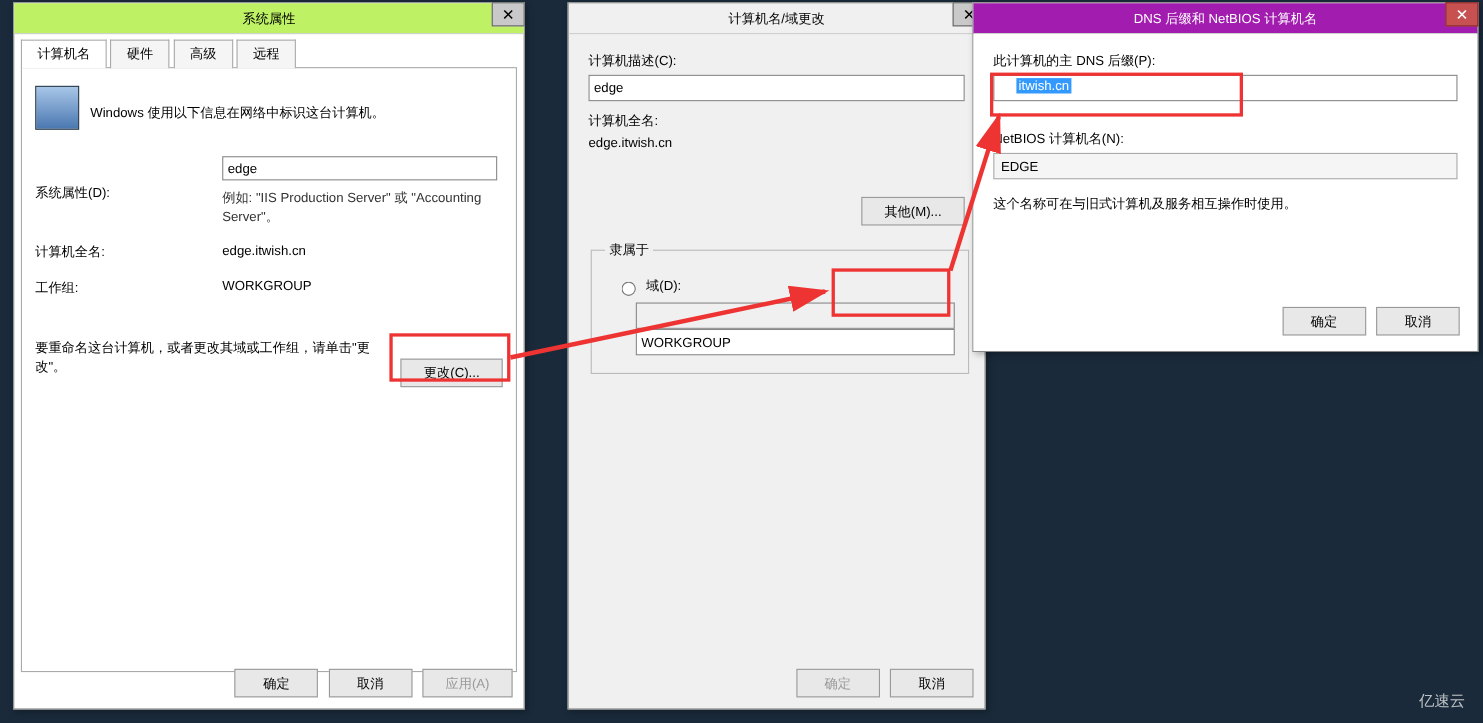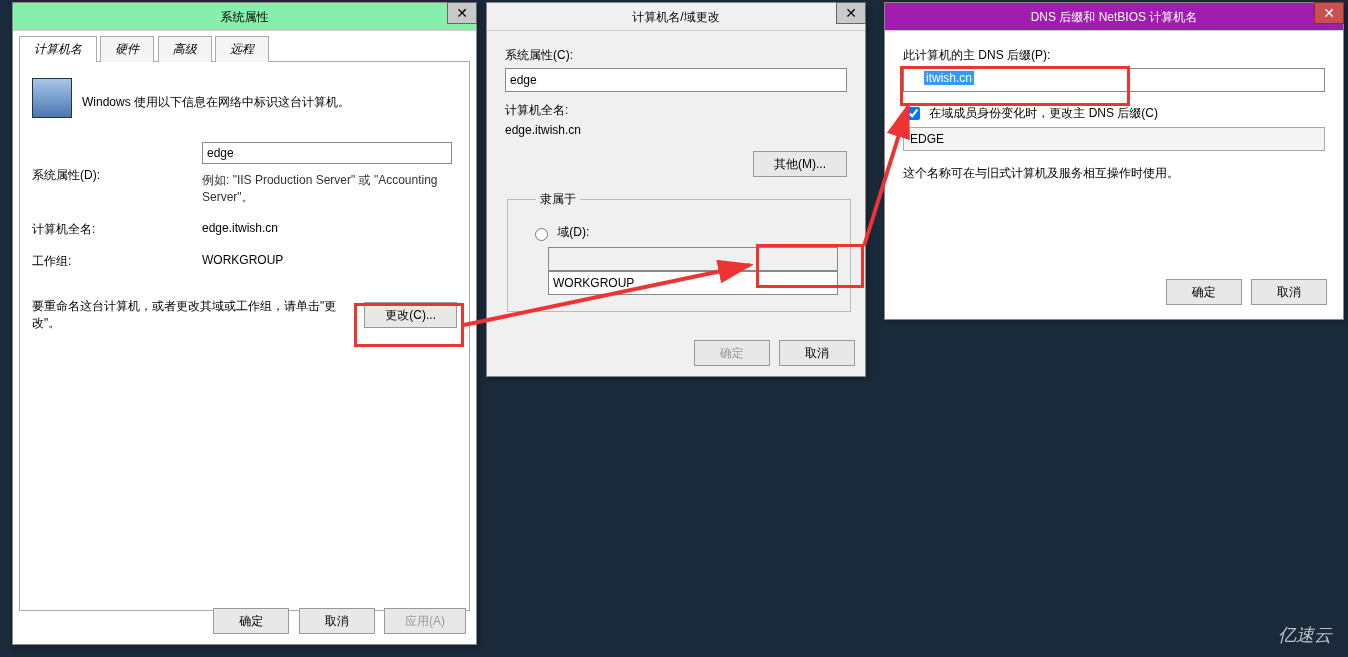--- a/index.html
+++ b/index.html
@@ -6,59 +6,59 @@
   body { margin: 0; width: 1348px; height: 657px; background: #1a2a3a; position: relative; }
 
   
   .dialog { position: absolute; background: #f0f0f0; border: 1px solid #888; box-shadow: 2px 2px 6px rgba(0,0,0,.3); }
   .titlebar { height: 28px; line-height: 28px; text-align: center; position: relative; border-bottom: 1px solid #cfcfcf; }
   .close-btn { position: absolute; top: -1px; right: -1px; width: 30px; height: 22px; background: #c9c9c9; border: 1px solid #666; text-align: center; line-height: 20px; font-size: 14px; font-family: Arial; }
   .close-btn.red { background: #c75050; color: #fff; border: 1px solid #8b2d2d; }
 
   
   #dlg1 { left: 12px; top: 2px; width: 465px; height: 643px; background: #fff; }
-  #dlg1 .titlebar { background: #86efac; }
-  .tabs { margin: 4px 6px 0 6px; font-style: italic; }
+  #dlg1 .titlebar { background: #bef264; }
+  .tabs { margin: 4px 6px 0 6px; }
   .tab { display: inline-block; padding: 4px 14px; border: 1px solid #aaa; border-bottom: none; background: #f5f5f5; position: relative; top: 1px; }
   .tab.active { background: #fff; }
   .tab-body { border: 1px solid #aaa; margin: 0 6px; height: 550px; padding: 16px 12px; }
   .row { display: flex; align-items: center; margin-bottom: 12px; }
   .lbl { width: 170px; padding-top: 3px; }
   .val { flex: 1; }
   .text-input { width: 250px; height: 22px; border: 1px solid #888; padding: 2px 4px; background: #fff; }
   .pc-icon { width: 40px; height: 40px; margin-right: 10px; background: linear-gradient(#a8c6e8,#4a78b0); border: 1px solid #234; }
   .dlg-btns { position: absolute; bottom: 10px; right: 10px; }
-  .btn { display: inline-block; min-width: 76px; height: 26px; line-height: 24px; text-align: center; border: 1px solid #999; background: #e8e8e8; margin-left: 6px; padding: 0 20px; }
+  .btn { display: inline-block; min-width: 76px; height: 26px; line-height: 24px; text-align: center; border: 1px solid #999; background: #e8e8e8; margin-left: 6px; padding: 0 20px; margin-top: 28px; }
   .btn.disabled { color: #999; }
 
   
-  #dlg2 { left: 486px; top: 2px; width: 380px; height: 375px; }
+  #dlg2 { left: 516px; top: 2px; width: 380px; height: 643px; }
   #dlg2 .body { padding: 16px 18px; }
   .full-input { width: 100%; height: 24px; border: 1px solid #888; padding: 2px 4px; background: #fff; }
   fieldset { border: 1px solid #bbb; margin-top: 14px; padding: 10px 12px 16px; }
-  legend { padding: 0 4px; margin-left: 16px; }
+  legend { padding: 0 4px; }
   .radio-line { margin: 6px 0 6px 10px; }
   .radio-line input[type=radio] { vertical-align: middle; margin-right: 6px; }
   .field-below { margin-left: 28px; width: 290px; height: 24px; border: 1px solid #888; background: #fff; padding: 2px 4px; }
   .field-below.disabled { background: #f0f0f0; }
 
   
   #dlg3 { left: 884px; top: 2px; width: 460px; height: 318px; }
   #dlg3 .titlebar { background: #a21caf; color: #fff; }
   #dlg3 .body { padding: 16px 18px; background: #fff; height: 288px; position: relative; }
   .selected-text { background: #3399ff; color: #fff; padding: 0 2px; }
   .chk-line { margin-top: 12px; }
   .chk-line input { vertical-align: middle; margin-right: 6px; }
   .readonly-box { width: 100%; height: 24px; border: 1px solid #aaa; background: #f5f5f5; padding: 2px 6px; line-height: 18px; margin-top: 4px; }
 
   
   .hl { position: absolute; border: 3px solid #e33; pointer-events: none; }
   
   .arrow { position: absolute; pointer-events: none; }
-  .watermark { position: absolute; right: 16px; bottom: 10px; color: #fff; opacity: .7; font-size: 18px; font-style: italic; }
+  .watermark { position: absolute; right: 16px; bottom: 10px; color: #fff; opacity: .7; font-size: 14px; }
 </style>
 </head>
 <body>
 
 <div id="dlg1" class="dialog">
   <div class="titlebar">
     <span>系统属性</span>
     <div class="close-btn">✕</div>
   </div>
   <div class="tabs">
@@ -98,21 +98,21 @@
     <span class="btn disabled">应用(A)</span>
   </div>
 </div>
 
 <div id="dlg2" class="dialog">
   <div class="titlebar">
     <span>计算机名/域更改</span>
     <div class="close-btn">✕</div>
   </div>
   <div class="body">
-    <div>系统属性(C):</div>
+    <div>计算机描述(C):</div>
     <input class="full-input" style="margin: 4px 0px 10px;" value="edge">
     <div>计算机全名:</div>
     <div style="margin:4px 0 14px 0;">edge.itwish.cn</div>
     <div style="text-align:right;">
       <span class="btn">其他(M)...</span>
     </div>
     <fieldset>
       <legend>隶属于</legend>
       <div class="radio-line">
         <input type="radio" name="mo" style="">
@@ -131,24 +131,21 @@
 <div id="dlg3" class="dialog">
   <div class="titlebar">
     <span>DNS 后缀和 NetBIOS 计算机名</span>
     <div class="close-btn red">✕</div>
   </div>
   <div class="body">
     <div>此计算机的主 DNS 后缀(P):</div>
     <div class="full-input" style="margin-top:4px;padding-left:20px;">
       <span class="selected-text">itwish.cn</span>
     </div>
-    <div class="chk-line">
-      <input type="checkbox" checked="" style="">
-      <span>在域成员身份变化时，更改主 DNS 后缀(C)</span>
-    </div>
+    <div style="margin-top:26px;">NetBIOS 计算机名(N):</div>
     <div class="readonly-box">EDGE</div>
     <div style="margin-top:14px;">这个名称可在与旧式计算机及服务相互操作时使用。</div>
     <div class="dlg-btns" style="bottom:14px;right:16px;">
       <span class="btn">确定</span>
       <span class="btn">取消</span>
     </div>
   </div>
 </div>
 
 <div class="hl" style="left:354px; top:303px; width:110px; height:44px;"></div>

